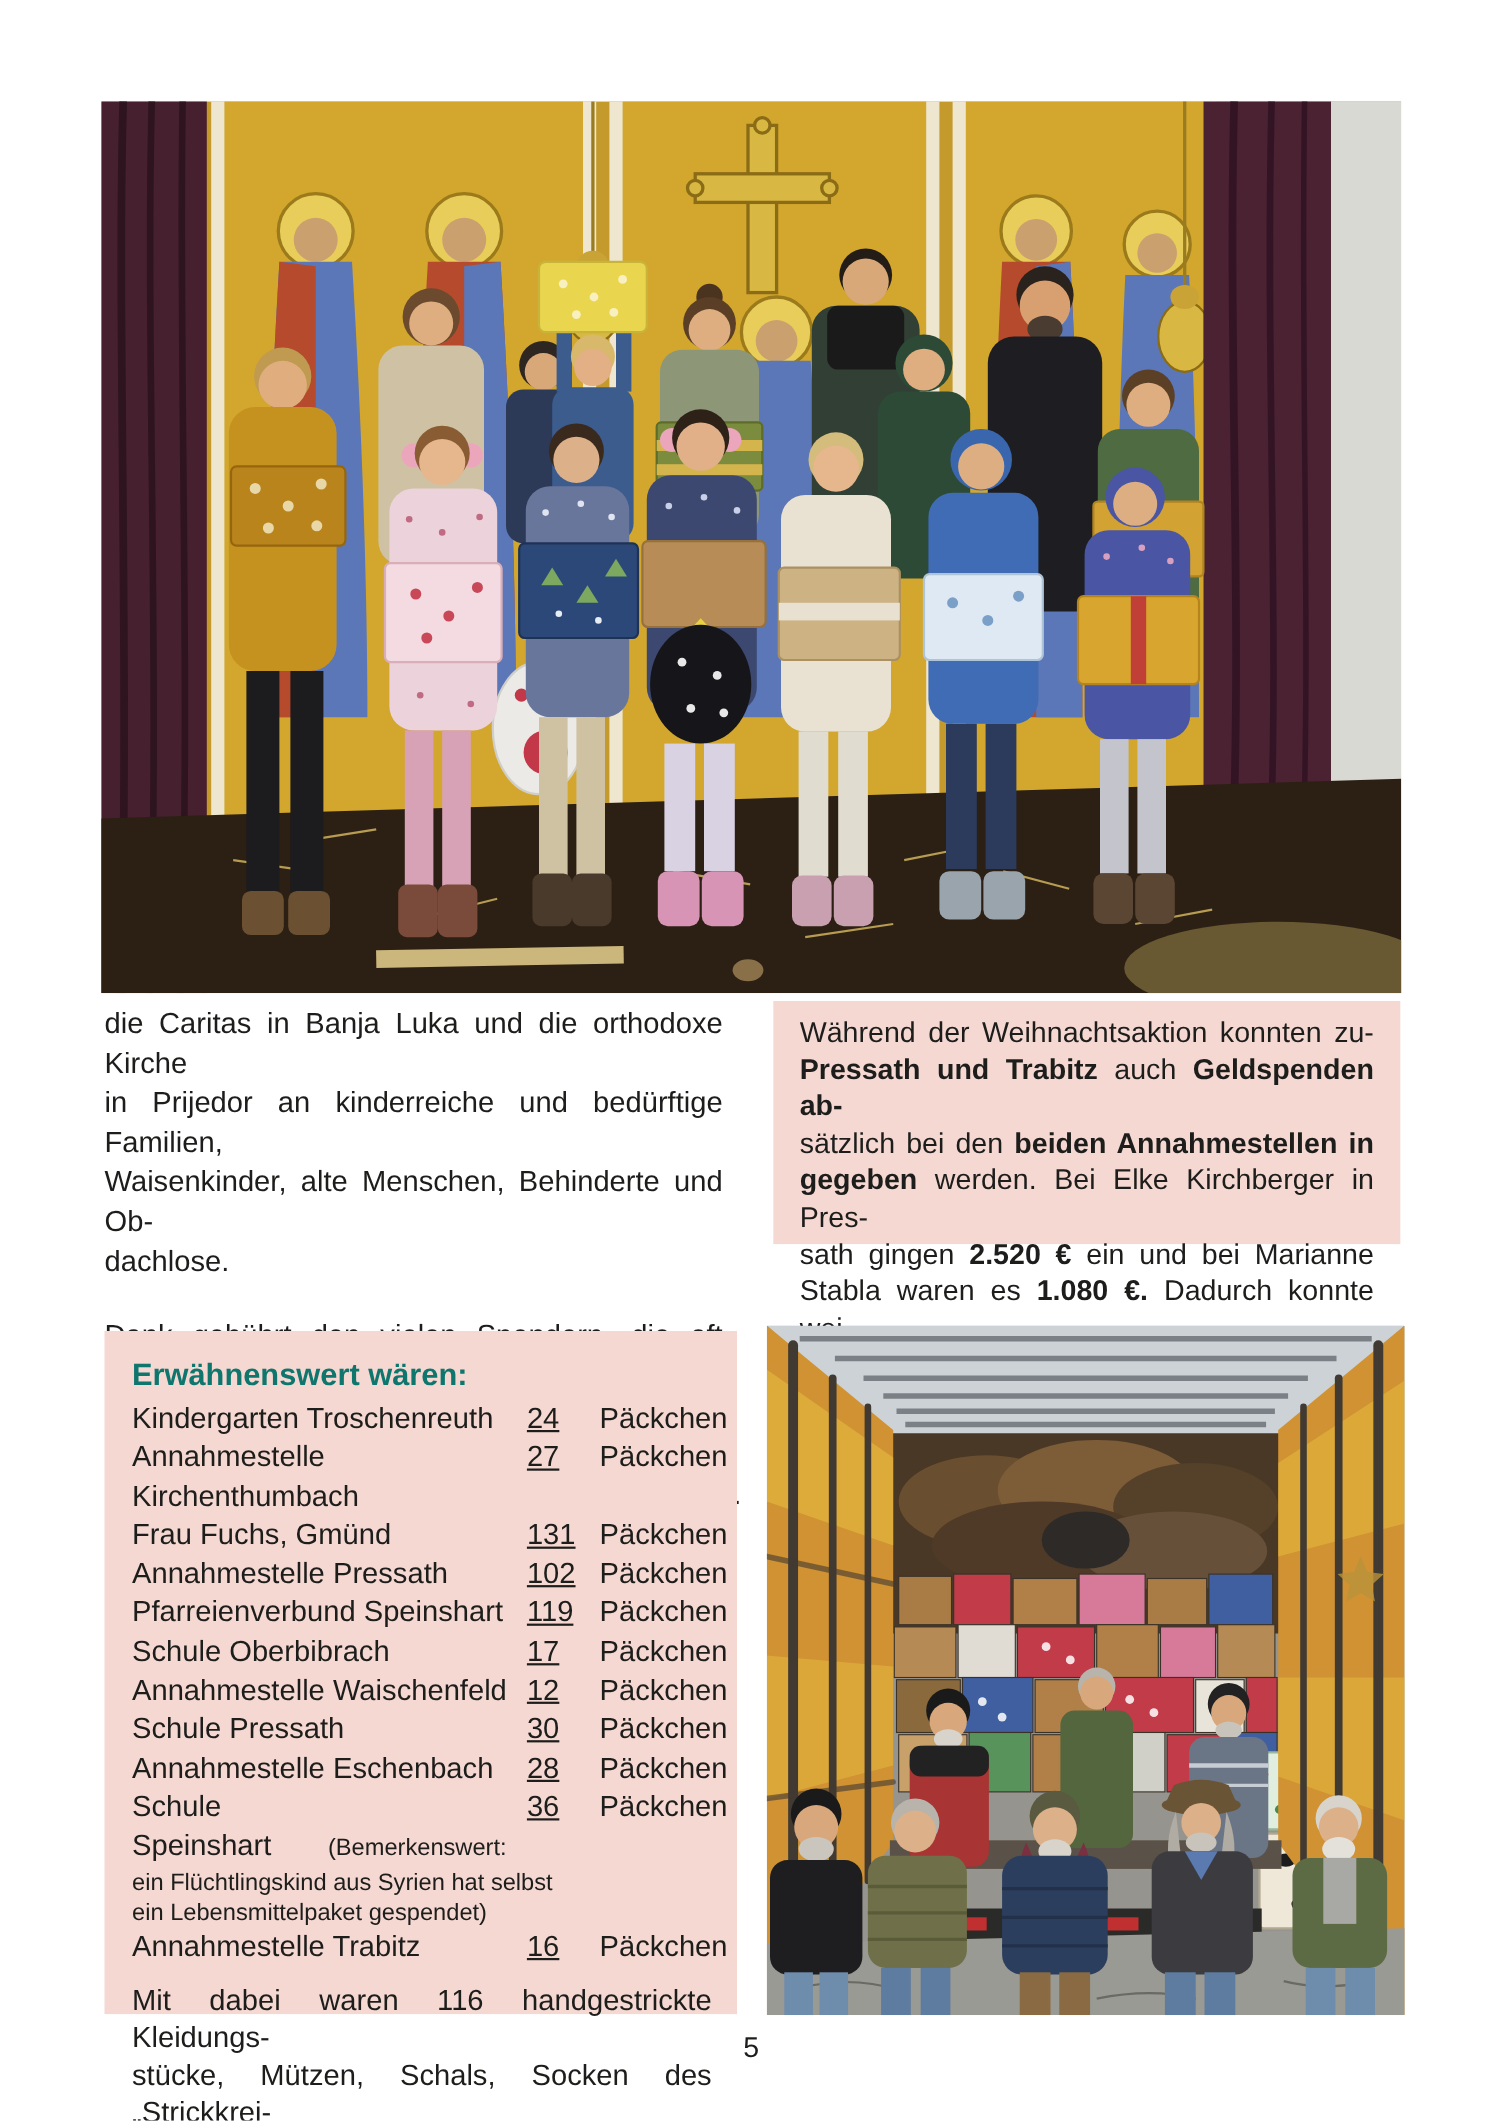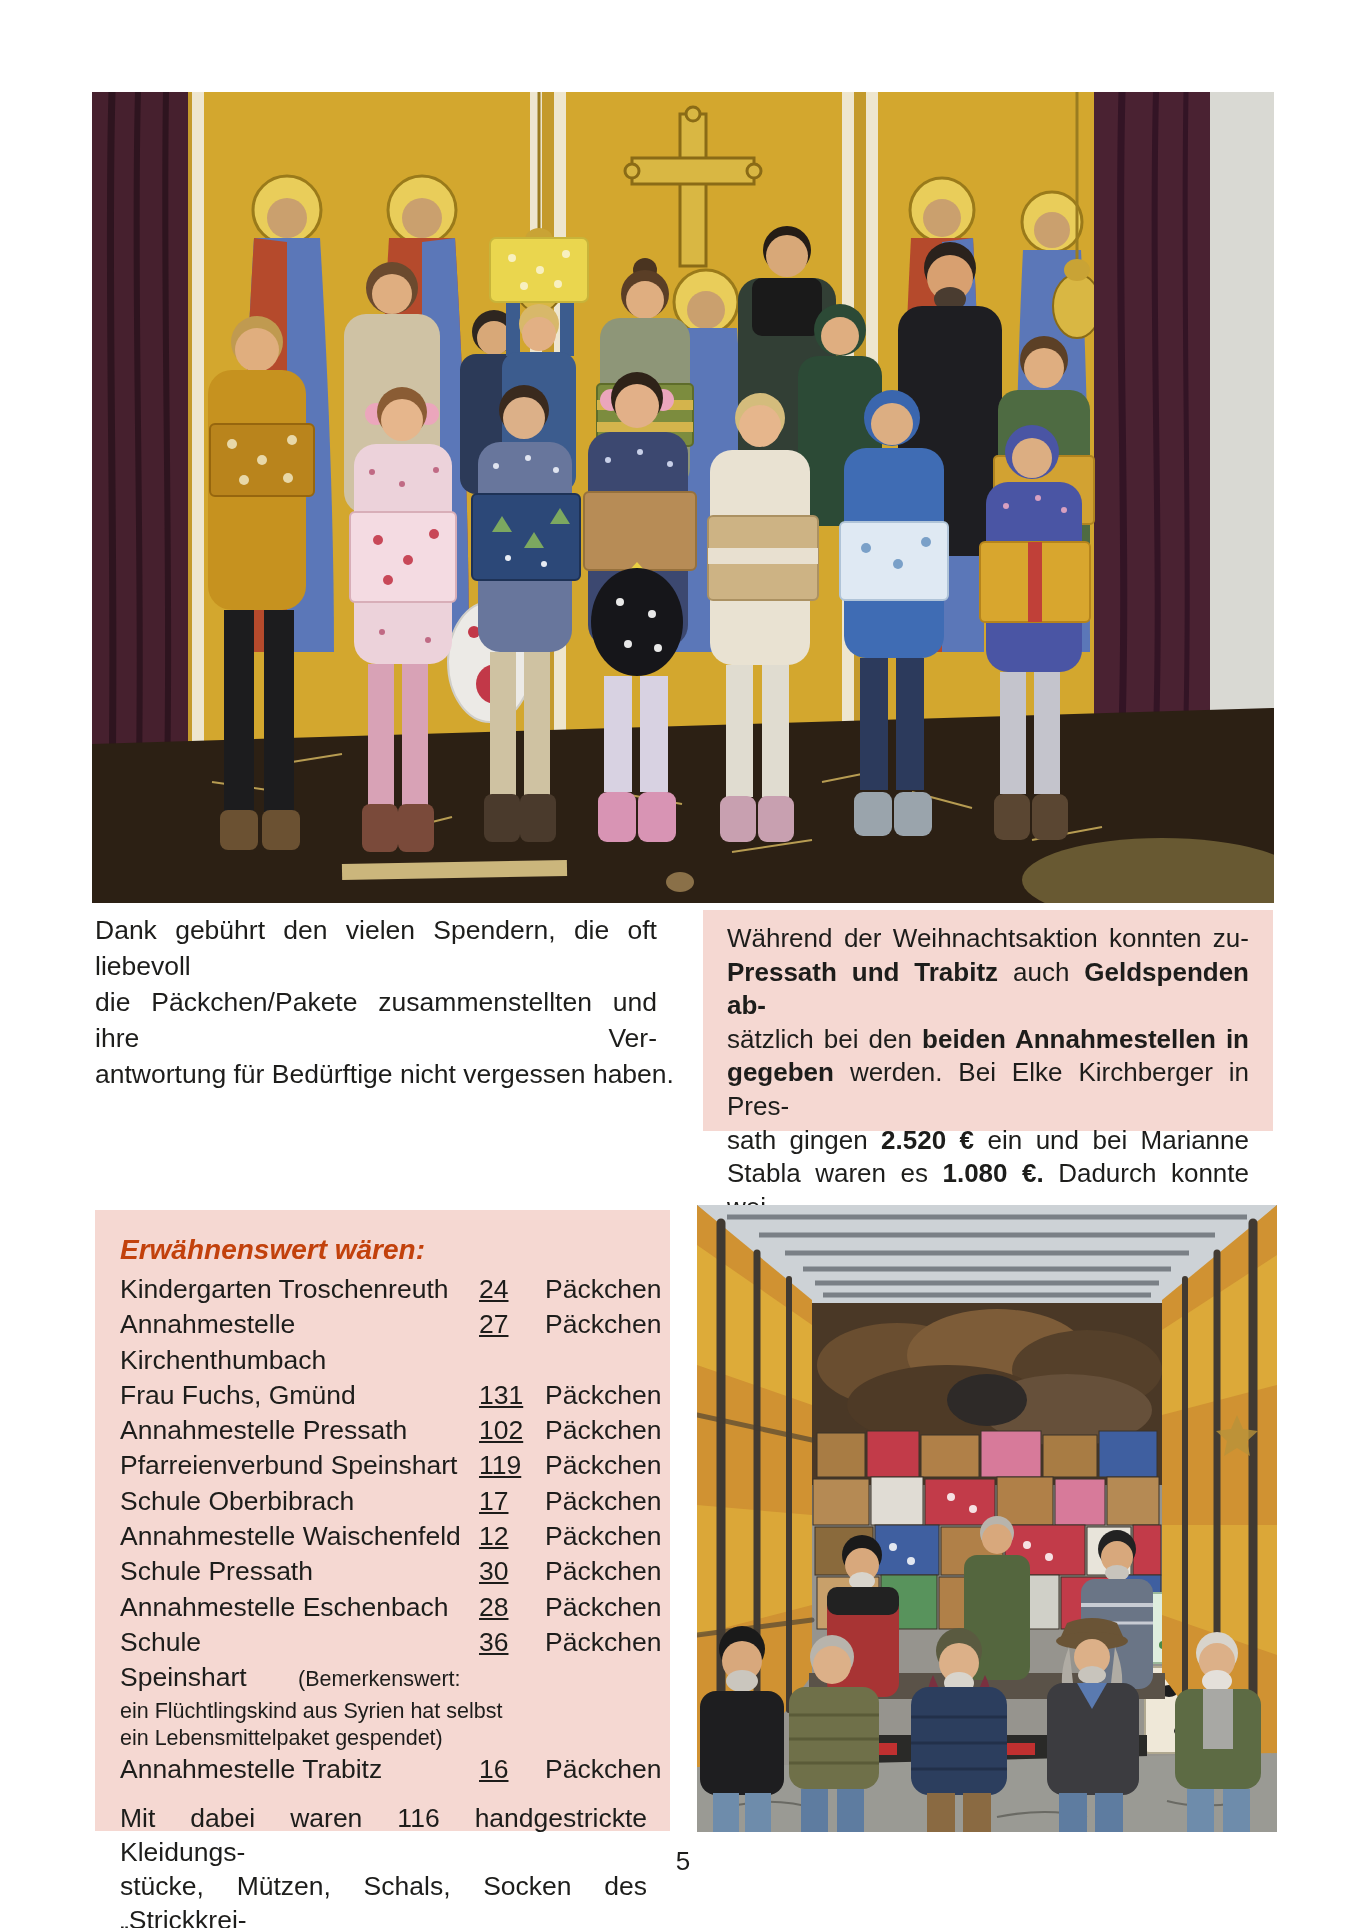--- a/index.html
+++ b/index.html
@@ -271,39 +271,45 @@
       <rect x="936" y="450" width="14" height="80" fill="#c04038"></rect>
       <rect x="908" y="580" width="26" height="122" fill="#c4c4cc"></rect>
         <rect x="942" y="580" width="26" height="122" fill="#c4c4cc"></rect>
       <rect x="902" y="702" width="36" height="46" rx="9" fill="#5a4632"></rect>
         <rect x="940" y="702" width="36" height="46" rx="9" fill="#5a4632"></rect>
     </svg>
   </div>
 
   <div class="colL">
     <div class="para">
+        <div class="line jl">die Caritas in Banja Luka und die orthodoxe Kirche</div>
+        <div class="line jl">in Prijedor an kinderreiche und bedürftige Familien,</div>
+        <div class="line jl">Waisenkinder, alte Menschen, Behinderte und Ob-</div>
+        <div class="line ll">dachlose.</div>
+      </div>
+    <div class="para">
         <div class="line jl">Dank gebührt den vielen Spendern, die oft liebevoll</div>
         <div class="line jl">die Päckchen/Pakete zusammenstellten und ihre Ver-</div>
         <div class="line ll">antwortung für Bedürftige nicht vergessen haben.</div>
       </div>
   </div>
 
   <div class="boxR" style="background: rgb(245, 216, 210);">
       <div class="line jl"><span>Während der Weihnachtsaktion konnten zu-</span></div>
       <div class="line jl"><span class="b">Pressath und Trabitz</span><span> auch </span><span class="b">Geldspenden ab-</span></div>
       <div class="line jl"><span>sätzlich bei den </span><span class="b">beiden Annahmestellen in</span></div>
       <div class="line jl"><span class="b">gegeben</span><span> werden. Bei Elke Kirchberger in Pres-</span></div>
       <div class="line jl"><span>sath gingen </span><span class="b">2.520 €</span><span> ein und bei Marianne</span></div>
       <div class="line jl"><span>Stabla waren es </span><span class="b">1.080 €.</span><span> Dadurch konnte wei-</span></div>
       <div class="line jl"><span>teren armen Menschen eine Weihnachtsüber-</span></div>
       <div class="line ll"><span>raschung bereitet werden.</span></div>
     </div>
 
   <div class="boxL" style="background: rgb(245, 216, 210);">
-    <h2 style="color: #c2410c; font-style: italic;">Erwähnenswert wären:</h2>
+    <h2 style="color: #0f766e;">Erwähnenswert wären:</h2>
 
     <div class="m-row">
       <span>Kindergarten Troschenreuth</span>
       <span class="num">24</span>
       <span class="unit">Päckchen</span>
     </div>
     <div class="m-row">
       <span>Annahmestelle Kirchenthumbach</span>
       <span class="num">27</span>
       <span class="unit">Päckchen</span>

